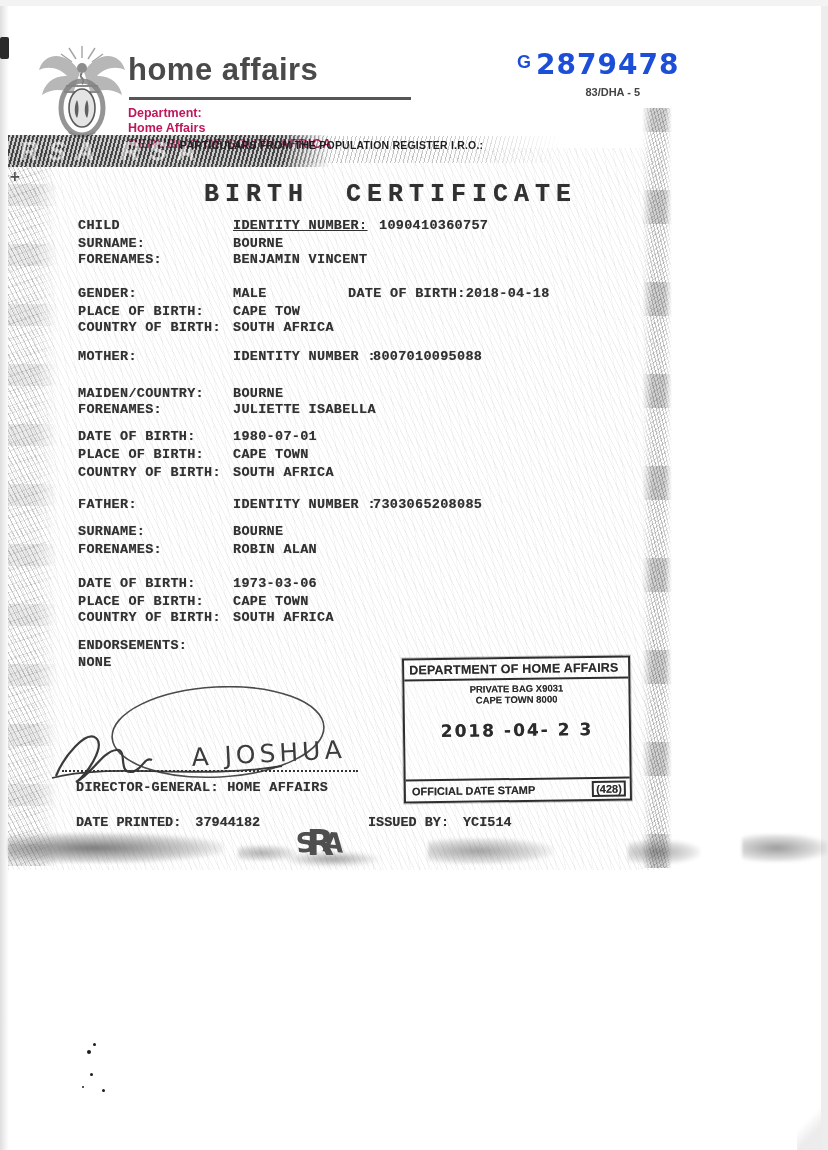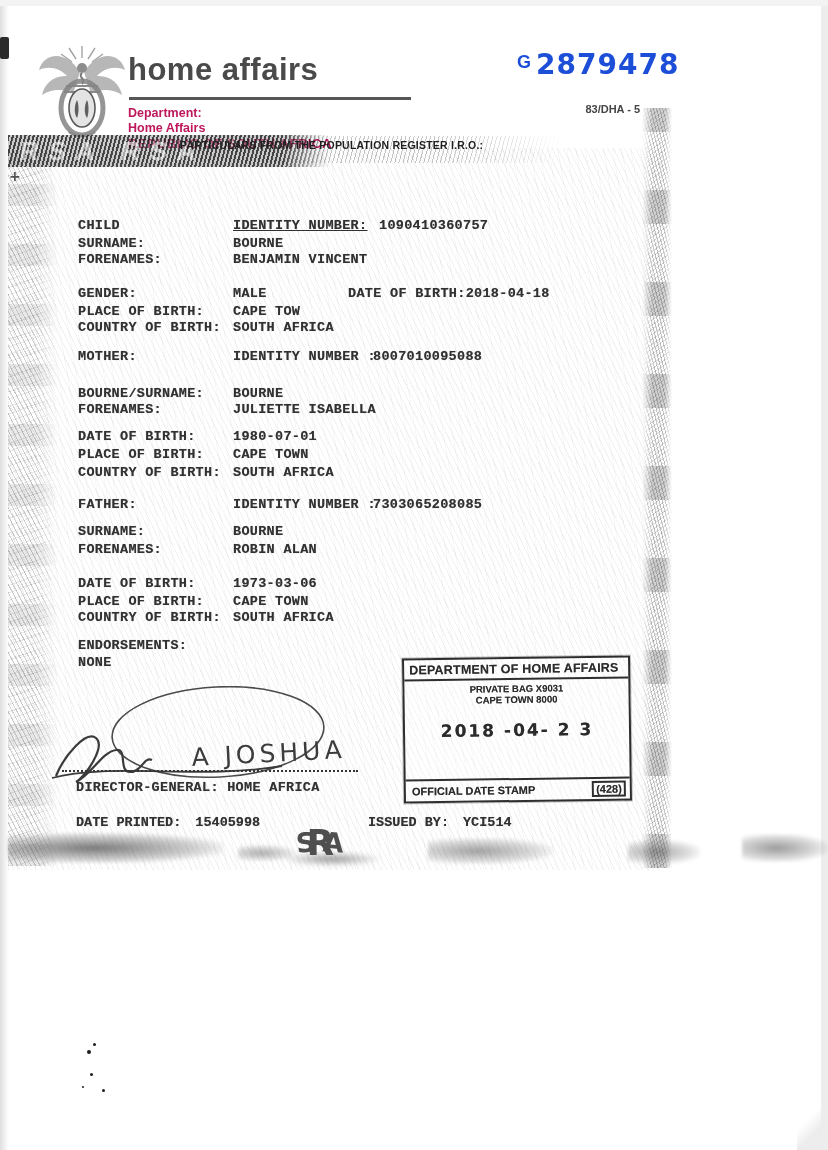--- a/index.html
+++ b/index.html
@@ -44,21 +44,21 @@
   .brand{position:absolute;left:128px;top:52px;font:700 31px "Liberation Sans",sans-serif;
          color:#4a4a4a;letter-spacing:.5px;}
   .brand-rule{position:absolute;left:129px;top:97px;width:282px;height:3px;background:#565656;}
   .dept{position:absolute;left:128px;top:106px;font:700 12.5px "Liberation Sans",sans-serif;
         color:#be185d;line-height:15px;}
   .dept .big{font-size:13.5px;letter-spacing:.3px;}
   .serial{position:absolute;left:517px;top:48px;color:#1d4ed8;white-space:nowrap;}
   .serial .g{font:700 18px "Liberation Sans",sans-serif;vertical-align:6px;margin-right:5px;}
   .serial .num{font:600 28px "DejaVu Sans",sans-serif;letter-spacing:1px;}
   .form-no{position:absolute;left:556px;top:86px;width:84px;text-align:right;
-           font:700 11px "Liberation Sans",sans-serif;color:#444;margin-top:17px;}
+           font:700 11px "Liberation Sans",sans-serif;color:#444;}
   
   .band{position:absolute;left:8px;top:136px;width:556px;height:27px;
         background:repeating-linear-gradient(105deg,rgba(0,0,0,.22) 0 1px,transparent 1px 4px);
         -webkit-mask-image:linear-gradient(to right,#000 78%,transparent);
         mask-image:linear-gradient(to right,#000 78%,transparent);}
   .band-dark{position:absolute;left:8px;top:135px;width:322px;height:32px;overflow:hidden;
         background:repeating-linear-gradient(105deg,rgba(35,35,35,.82) 0 2px,rgba(140,140,140,.45) 2px 4px);
         filter:blur(.35px);
         -webkit-mask-image:linear-gradient(to right,#000 85%,transparent);
         mask-image:linear-gradient(to right,#000 85%,transparent);}
@@ -148,20 +148,21 @@
     <span class="g">G</span><span class="num">2879478</span>
   </div>
   <div class="form-no">83/DHA - 5</div>
 
   <div class="band"></div>
   <div class="band-dark">
     <span>RSA RSA</span>
   </div>
   <div class="band-caption">PARTICULARS FROM THE POPULATION REGISTER I.R.O.:</div>
 
+  <div class="mono title">BIRTH CERTIFICATE</div>
 
   <div class="mono row" style="top:218px">
     <span class="lab">CHILD</span>
     <span class="lab2">IDENTITY NUMBER:</span>
     <span>1090410360757</span>
   </div>
   <div class="mono row" style="top:236px">
     <span class="lab">SURNAME:</span>
     <span>BOURNE</span>
   </div>
@@ -183,21 +184,21 @@
     <span class="lab">COUNTRY OF BIRTH:</span>
     <span>SOUTH AFRICA</span>
   </div>
 
   <div class="mono row" style="top:349px">
     <span class="lab">MOTHER:</span>
     <span class="lab2b">IDENTITY NUMBER :</span>
     <span>8007010095088</span>
   </div>
   <div class="mono row" style="top:386px">
-    <span class="lab">BOURNE/SURNAME:</span>
+    <span class="lab">MAIDEN/COUNTRY:</span>
     <span>BOURNE</span>
   </div>
   <div class="mono row" style="top:402px">
     <span class="lab">FORENAMES:</span>
     <span>JULIETTE ISABELLA</span>
   </div>
   <div class="mono row" style="top:429px">
     <span class="lab">DATE OF BIRTH:</span>
     <span>1980-07-01</span>
   </div>
@@ -256,26 +257,26 @@
     </div>
   </div>
 
   <svg class="sig-svg" width="330" height="108" viewBox="0 0 330 108">
     <ellipse cx="168" cy="46" rx="106" ry="45" fill="none" stroke="#4a4a4a" stroke-width="1.6" transform="rotate(-3 168 46)"></ellipse>
     <path d="M6 90 C 14 70, 36 44, 46 52 C 56 60, 36 90, 26 96 C 42 88, 52 66, 66 64 C 78 62, 68 86, 80 86 C 92 86, 94 70, 102 74" fill="none" stroke="#3a3a3a" stroke-width="2.2"></path>
     <path d="M2 92 C 60 76, 150 94, 232 80" fill="none" stroke="#3a3a3a" stroke-width="1.8"></path>
     <text x="142" y="80" font-family="DejaVu Sans, sans-serif" font-size="25" letter-spacing="4" fill="#3c3c3c" transform="rotate(-3 142 80)">A JOSHUA</text>
   </svg>
   <div class="dotted-line"></div>
-  <div class="mono dg-line">DIRECTOR-GENERAL: HOME AFRICA</div>
+  <div class="mono dg-line">DIRECTOR-GENERAL: HOME AFFAIRS</div>
 
   <div class="mono pf-left">
     <span>DATE PRINTED:</span>
     <span class="pf-gap"></span>
-    <span>15405998</span>
+    <span>37944182</span>
   </div>
   <div class="mono pf-right">
     <span>ISSUED BY:</span>
     <span class="pf-gap"></span>
     <span>YCI514</span>
   </div>
 
   <div class="sra">
     <span class="s1">S</span><span class="s2">R</span><span class="s3">A</span>
   </div>

